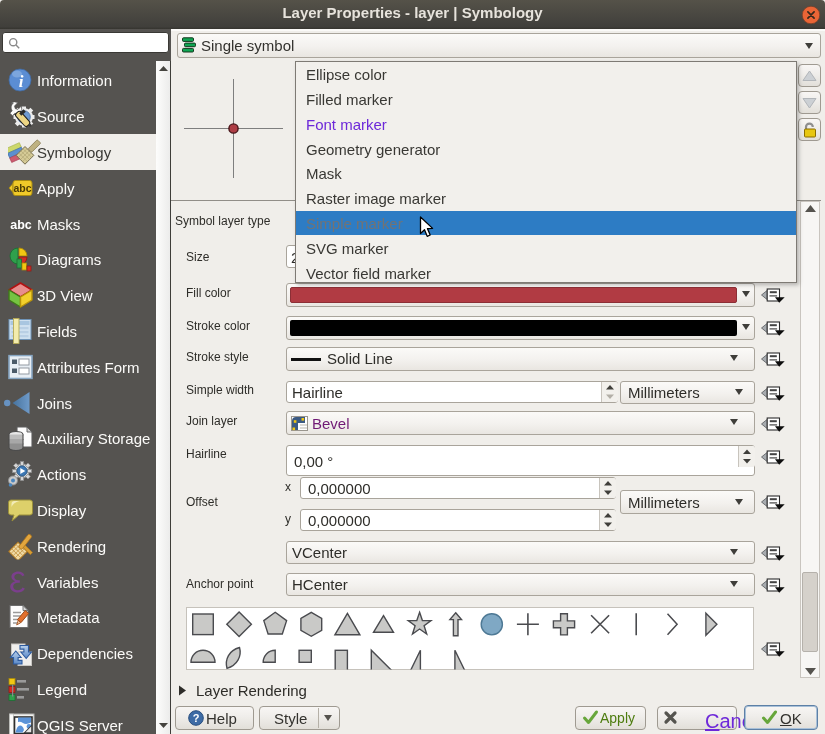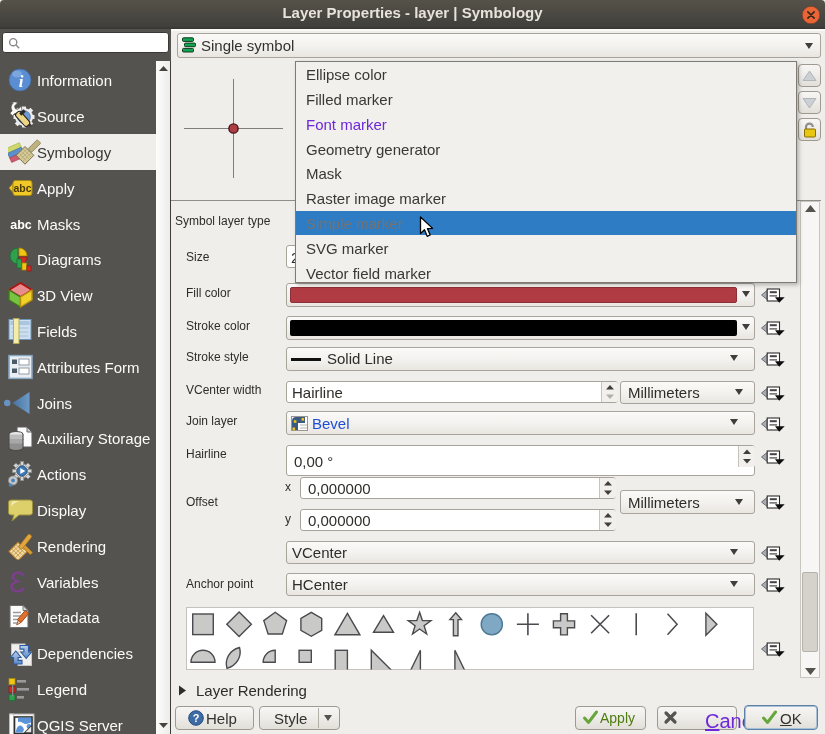--- a/index.html
+++ b/index.html
@@ -324,21 +324,21 @@
 <div class="abs" style="left:802px;top:572px;width:16px;height:80px;background:#d5d1cb;border:1px solid #b5b1ab;border-radius:2px;box-sizing:border-box"></div>
 <svg class="abs" style="left:804px;top:666px" width="13" height="10">
     <polygon points="6.5,9 12,2 1,2" fill="#55534e"></polygon>
   </svg>
 
 <div class="label" style="left:175px;top:214.4px">Symbol layer type</div>
 <div class="label" style="left:186px;top:250px">Size</div>
 <div class="label" style="left:186px;top:286px">Fill color</div>
 <div class="label" style="left:186px;top:319px">Stroke color</div>
 <div class="label" style="left:186px;top:350px">Stroke style</div>
-<div class="label" style="left:186px;top:383px">VCenter width</div>
+<div class="label" style="left:186px;top:383px">Simple width</div>
 <div class="label" style="left:186px;top:414.4px">Join layer</div>
 <div class="label" style="left:186px;top:447.4px">Hairline</div>
 <div class="label" style="left:186px;top:495.4px">Offset</div>
 <div class="label" style="left:186px;top:577px">Anchor point</div>
 <div class="label" style="left:285px;top:479.5px">x</div>
 <div class="label" style="left:285px;top:511.5px">y</div>
 
 <div class="abs field" style="left:286px;top:245px;width:332px;height:23px">
     <div class="ftext" style="left:4px">2,000000</div>
   </div>
@@ -426,21 +426,21 @@
 <div class="abs" style="left:327px;top:350px;font-size:15px;color:#2e2d29">Solid Line</div>
 <div class="abs arrow" style="left:730px;top:355px"></div>
 
 <div class="abs field" style="left:286px;top:381px;width:332px;height:22px"></div>
 <div class="abs" style="left:292px;top:383.5px;font-size:15px;color:#2e2d29">Hairline</div>
 <div class="abs combo" style="left:620px;top:381px;width:135px;height:23px"></div>
 <div class="abs" style="left:628px;top:384px;font-size:15px;color:#2e2d29">Millimeters</div>
 <div class="abs arrow" style="left:735px;top:389px"></div>
 
 <div class="abs combo" style="left:286px;top:411px;width:469px;height:24px"></div>
-<div class="abs" style="left:312px;top:415px;font-size:15px;color:#1d4ed8">Bevel</div>
+<div class="abs" style="left:312px;top:415px;font-size:15px;color:#701a75">Bevel</div>
 <div class="abs arrow" style="left:730px;top:419px"></div>
 
 <div class="abs" style="left:601px;top:382px;width:16px;height:20px;background:#f2f0ec;border-left:1px solid #c8c4bd;border-radius:0 2px 2px 0;z-index:5">
 <svg width="16" height="20">
       <polygon points="8,3 12,7.5 4,7.5" fill="#3f3e3a"></polygon>
       <polygon points="8,17 12,12.5 4,12.5" fill="#b3afa7"></polygon>
     </svg></div>
 <div class="abs" style="left:738px;top:446px;width:16px;height:21px;background:#f2f0ec;border-left:1px solid #c8c4bd;border-radius:0 2px 2px 0;z-index:5">
 <svg width="16" height="21">
       <polygon points="8,3.5 12,8 4,8" fill="#3f3e3a"></polygon>

